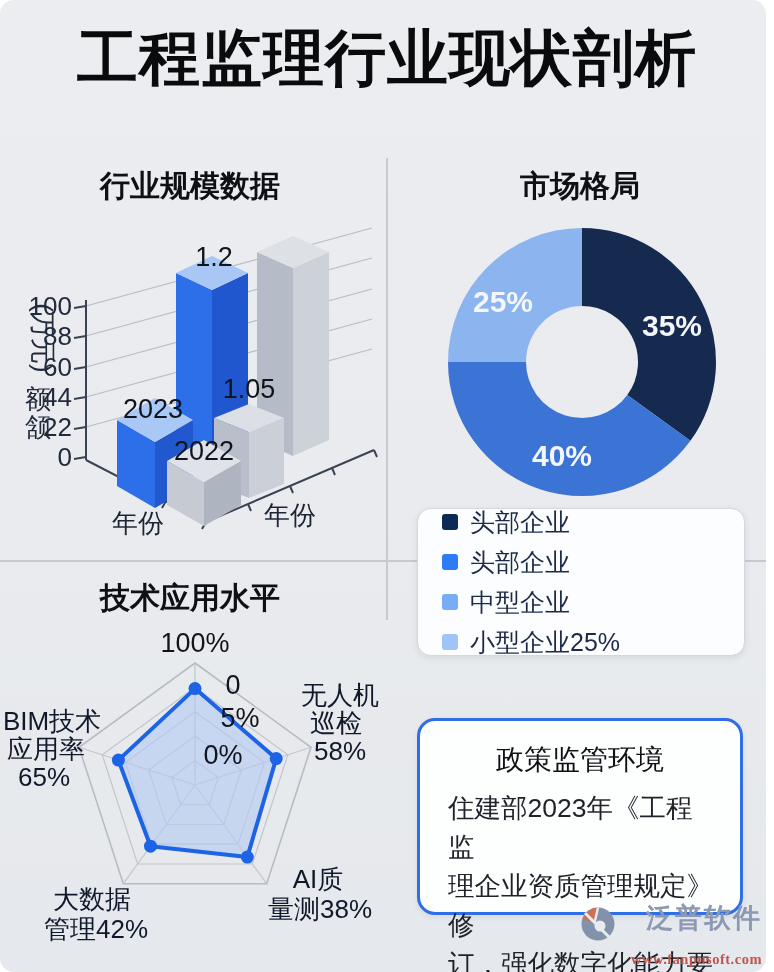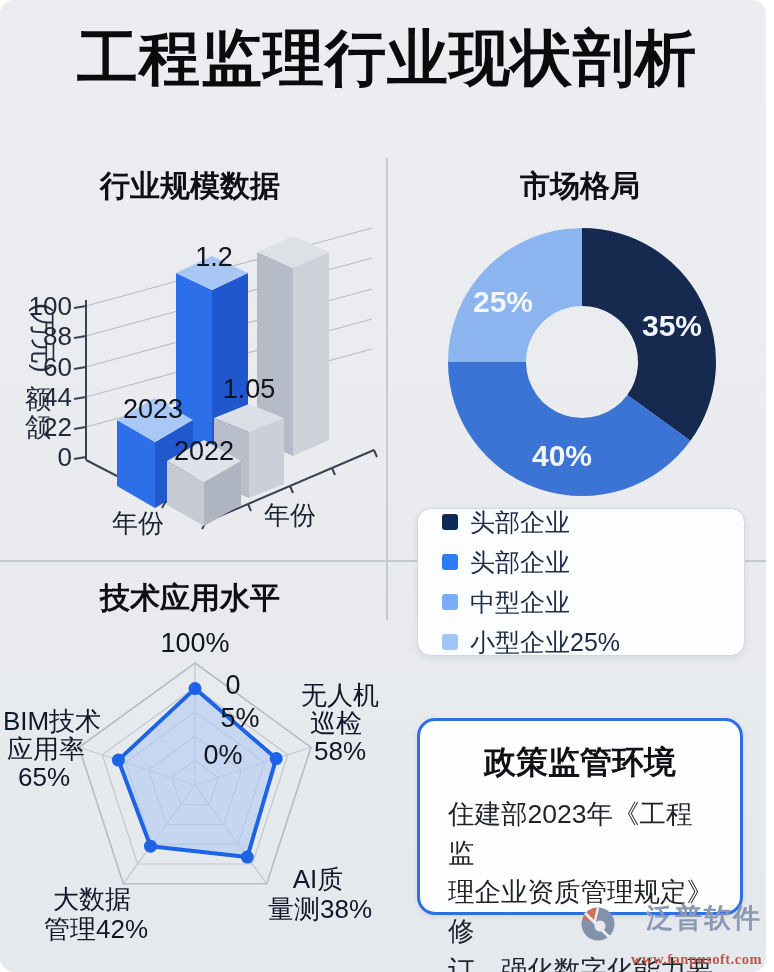--- a/index.html
+++ b/index.html
@@ -31,21 +31,21 @@
     display:flex;flex-direction:column;justify-content:center;gap:7px;padding:8px 0 8px 24px;
   }
   .legend-row{display:flex;align-items:center;gap:12px;}
   .legend-swatch{width:16px;height:16px;border-radius:3px;flex:0 0 auto;}
   .legend-label{font-size:25px;color:#1d2a47;}
   #policy-box{
     left:417px;top:718px;width:326px;height:197px;box-sizing:border-box;
     background:#fdfefe;border:3px solid #2e6fe8;border-radius:18px;
     box-shadow:0 2px 6px rgba(40,50,70,.08);
   }
-  #policy-title{margin-top:20px;text-align:center;font-size:32px;font-weight:700;color:#101114;}
+  #policy-title{margin-top:20px;text-align:center;font-size:28px;font-weight:400;color:#101114;}
   #policy-body{margin:10px 24px 0 28px;font-size:26.5px;font-weight:500;color:#1f2229;line-height:39px;}
   #logo{right:4px;bottom:6px;display:flex;align-items:flex-start;gap:14px;}
   #logo-textcol{display:flex;flex-direction:column;align-items:flex-end;line-height:1;}
   #logo-name{font-size:27px;font-weight:700;color:#8b99b3;letter-spacing:2px;}
   #logo-url{font-size:14.5px;font-weight:700;color:#c2544b;font-family:"Liberation Serif","DejaVu Serif",serif;margin-top:20px;letter-spacing:.5px;}
 </style>
 </head>
 <body>
 
 <div id="page">

